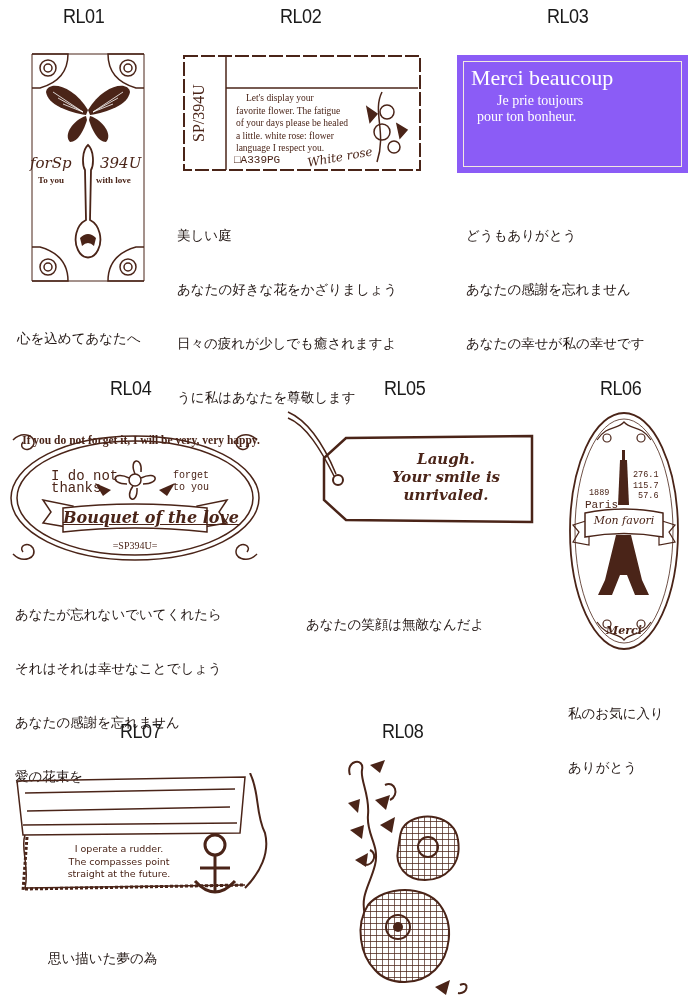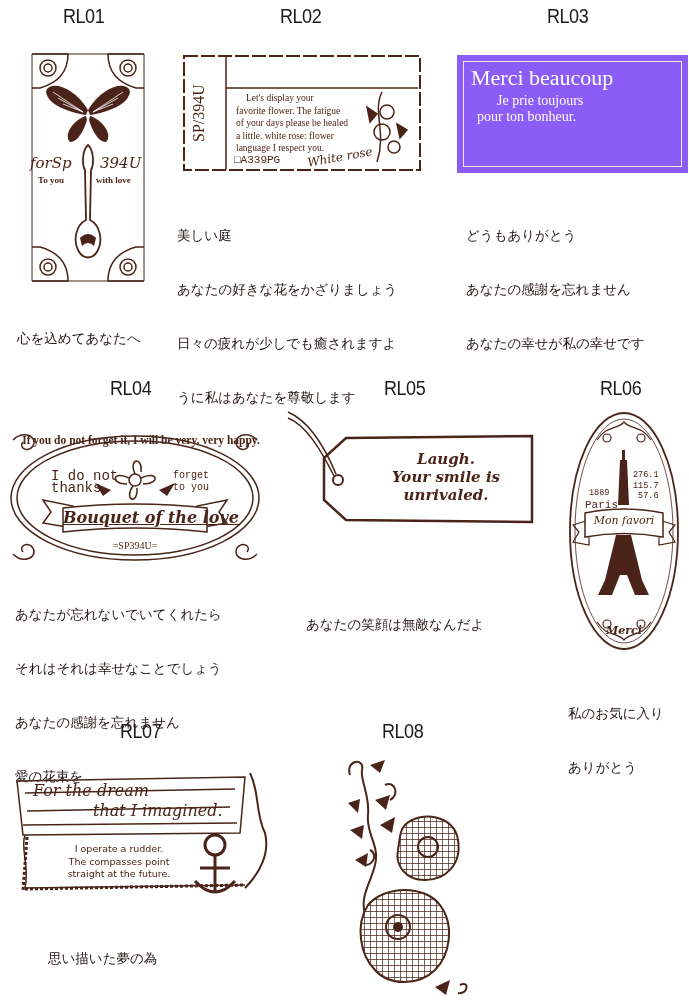--- a/index.html
+++ b/index.html
@@ -239,24 +239,20 @@
       <path d="M10,116 L230,112" stroke-dasharray="3,2" stroke-width="3"></path>
     </g>
 
     <g fill="none" stroke="#4a2418" stroke-width="3">
       <circle cx="200" cy="72" r="10"></circle>
       <path d="M200,82 L200,120"></path>
       <path d="M185,95 L215,95"></path>
       <path d="M180,108 Q200,130 220,108"></path>
     </g>
   </svg>
-  <div class="brown script" style="position:absolute;left:18px;top:8px;font-size:16px;line-height:20px;white-space:nowrap;">
-    <div>For the dream</div>
-    <div style="padding-left:60px;">that I imagined.</div>
-  </div>
   <div class="brown" style="position:absolute;left:24px;top:70px;width:160px;text-align:center;font-family:'DejaVu Sans',sans-serif;font-size:9.5px;line-height:12.5px;white-space:nowrap;">
     <div>I operate a rudder.</div>
     <div>The compasses point</div>
     <div>straight at the future.</div>
   </div>
 </div>
 <div class="caption" style="left:48px;top:913px;">
   <div>思い描いた夢の為</div>
   <div>舵をきるコンパスは</div>
   

